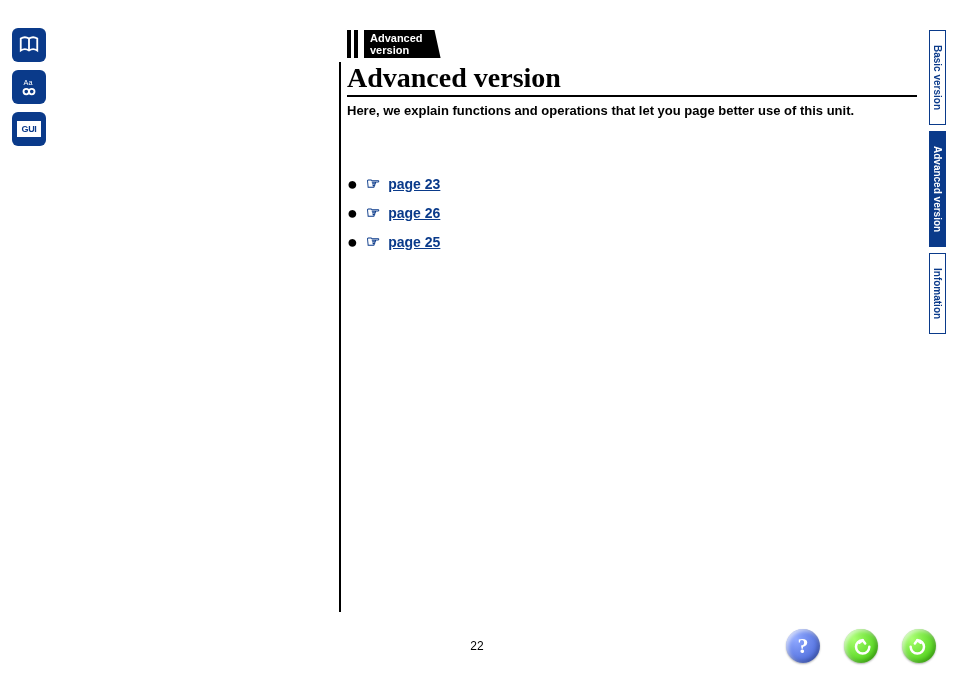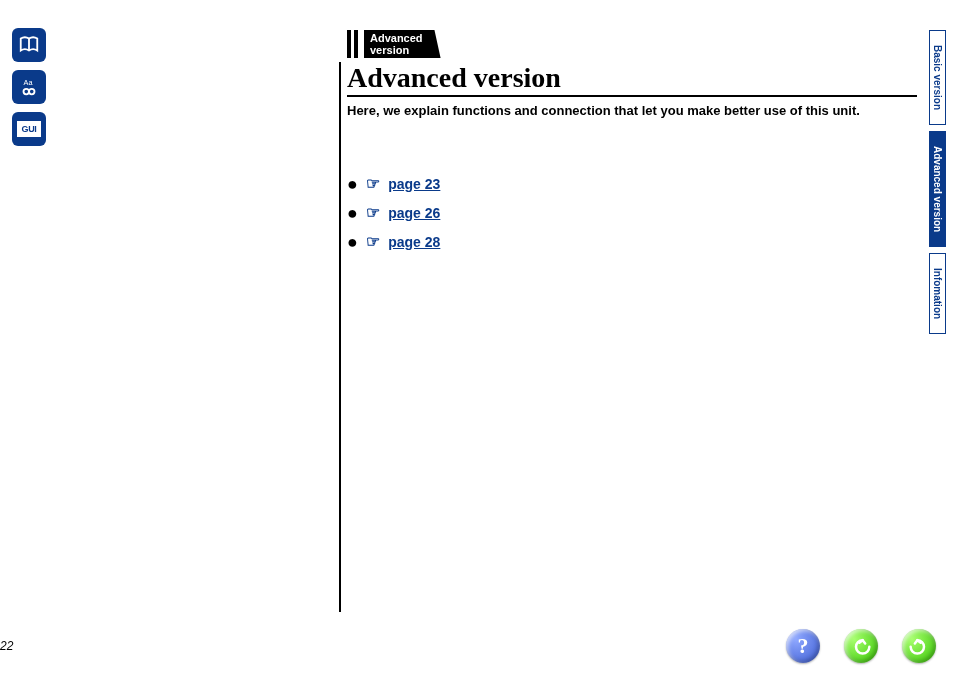--- a/index.html
+++ b/index.html
@@ -36,21 +36,21 @@
   .content-frame { position:absolute; left:339px; top:62px; width:2px; height:550px; background:#000; }
 
   
   .right-tabs { position:absolute; right:8px; top:30px; width:17px; display:flex; flex-direction:column; }
   .rt { writing-mode: vertical-rl; text-orientation: mixed; font-size:10px; font-weight:bold; padding:14px 2px; border:1px solid #0a3a8a; text-align:center; cursor:pointer; }
   .rt.basic { background:#fff; color:#0a3a8a; }
   .rt.adv   { background:#0a3a8a; color:#fff; margin-top:6px; }
   .rt.info  { background:#fff; color:#0a3a8a; margin-top:6px; }
 
   
-  .page-num { position:absolute; left:0; right:0; bottom:22px; font-size:12px;font-style:italic; }
+  .page-num { position:absolute; left:0; right:0; bottom:22px; text-align:center; font-size:12px; }
 
   
   .bottom-btns { position:absolute; right:18px; bottom:12px; display:flex; gap:24px; align-items:center; }
   .circle-btn { width:34px; height:34px; border-radius:50%; display:flex; align-items:center; justify-content:center; box-shadow: inset -2px -2px 4px rgba(0,0,0,.25), inset 2px 2px 4px rgba(255,255,255,.7), 0 1px 2px rgba(0,0,0,.3); cursor:pointer; }
   .help { background: radial-gradient(circle at 30% 30%, #8fa8ff, #3a5ad0); color:#fff; font-size:22px; font-weight:bold; font-family:"Times New Roman", serif; }
   .undo, .redo { background: radial-gradient(circle at 30% 30%, #a7ff6e, #34c300); color:#fff; }
   .undo svg, .redo svg { width:20px; height:20px; fill:none; stroke:#fff; stroke-width:3; stroke-linecap:round; }
   .redo svg { transform: scaleX(-1); }
 </style>
 </head>
@@ -84,37 +84,37 @@
     <span>Advanced</span>
     <span>version</span>
   </div>
 </div>
 
 <div class="content-frame"></div>
 
 <div class="main">
   <div class="title">Advanced version</div>
   <hr class="title-rule">
-  <div class="subtitle">Here, we explain functions and connection that let you make better use of this unit.</div>
+  <div class="subtitle">Here, we explain functions and operations that let you page better use of this unit.</div>
 
   <div class="toc">
     <div class="toc-row">
       <span class="bullet">●</span>
       <span class="hand">☞</span>
       <span class="page-link">page 23</span>
     </div>
     <div class="toc-row">
       <span class="bullet">●</span>
       <span class="hand">☞</span>
       <span class="page-link">page 26</span>
     </div>
     <div class="toc-row">
       <span class="bullet">●</span>
       <span class="hand">☞</span>
-      <span class="page-link">page 28</span>
+      <span class="page-link">page 25</span>
     </div>
   </div>
 </div>
 
 <div class="right-tabs">
   <div class="rt basic">Basic version</div>
   <div class="rt adv">Advanced version</div>
   <div class="rt info">Infomation</div>
 </div>
 

